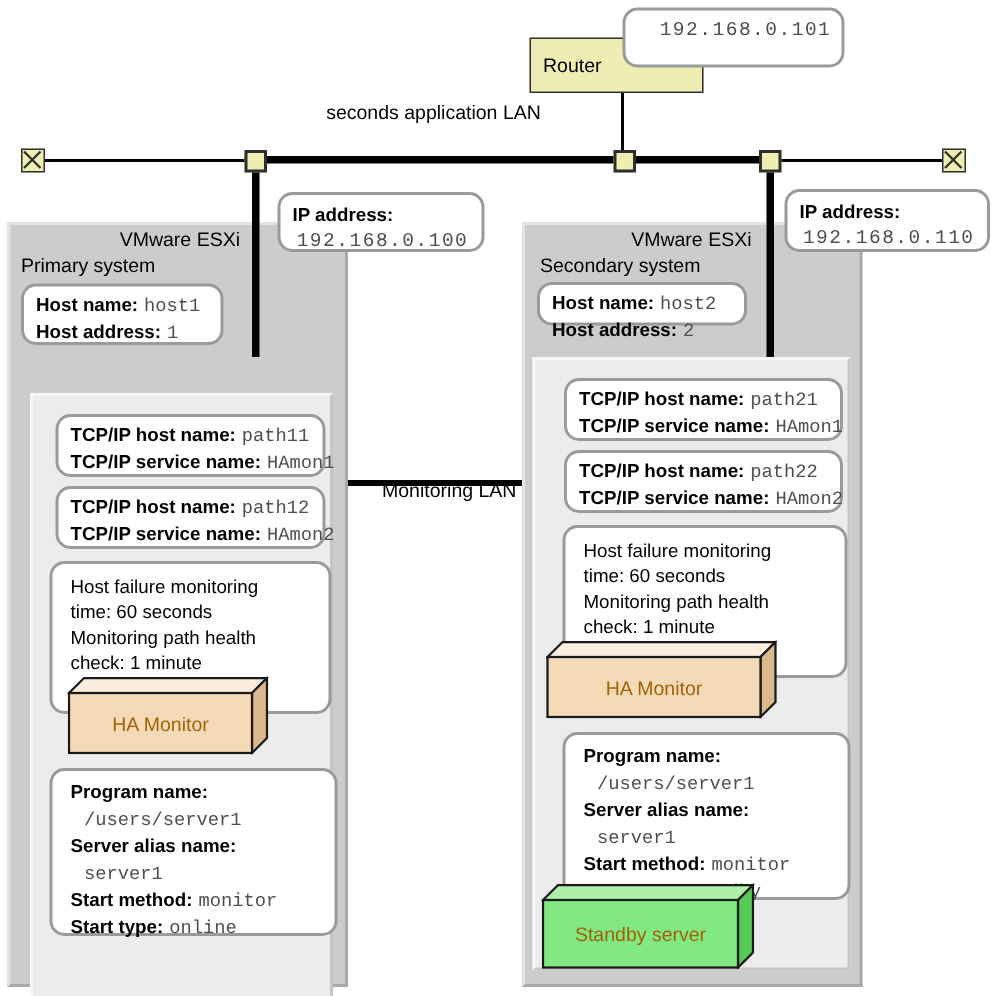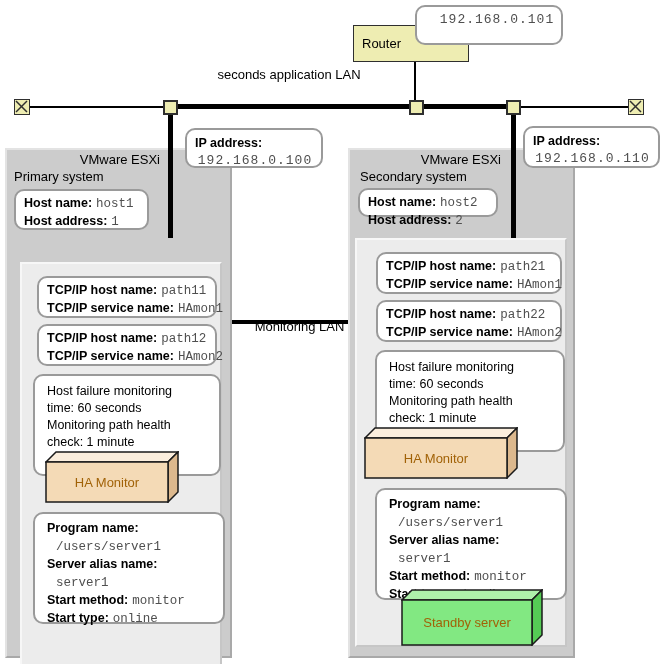--- a/index.html
+++ b/index.html
@@ -163,21 +163,21 @@
 
       <div class="callout pad12" style="left:18px; top:248px; width:192px; height:112px; padding-top:6px;">
         <div><span class="b">Program name:</span><span class="mono val"></span></div>
         <div class="indent"><span class="b"></span><span class="mono val">/users/server1</span></div>
         <div><span class="b">Server alias name:</span><span class="mono val"></span></div>
         <div class="indent"><span class="b"></span><span class="mono val">server1</span></div>
         <div><span class="b">Start method:</span><span class="mono val">monitor</span></div>
         <div><span class="b">Start type:</span><span class="mono val">standby</span></div>
       </div>
 
-      <div class="box3d" style="left:4px; top:349px; width:142px; height:57px;margin-left:40px;">
+      <div class="box3d" style="left:4px; top:349px; width:142px; height:57px;">
         <svg width="142" height="57" viewBox="0 0 142 57">
           <polygon class="edge" points="1,11 11,1 141,1 131,11" fill="#aef0aa"></polygon>
           <polygon class="edge" points="131,11 141,1 141,46 131,56" fill="#55cb55"></polygon>
           <rect class="edge" x="1" y="11" width="130" height="45" fill="#82e882"></rect>
         </svg>
         <div class="lbl" style="left:1px; top:11px; width:130px; height:45px;">Standby server</div>
       </div>
     </div>
   </div>
 

